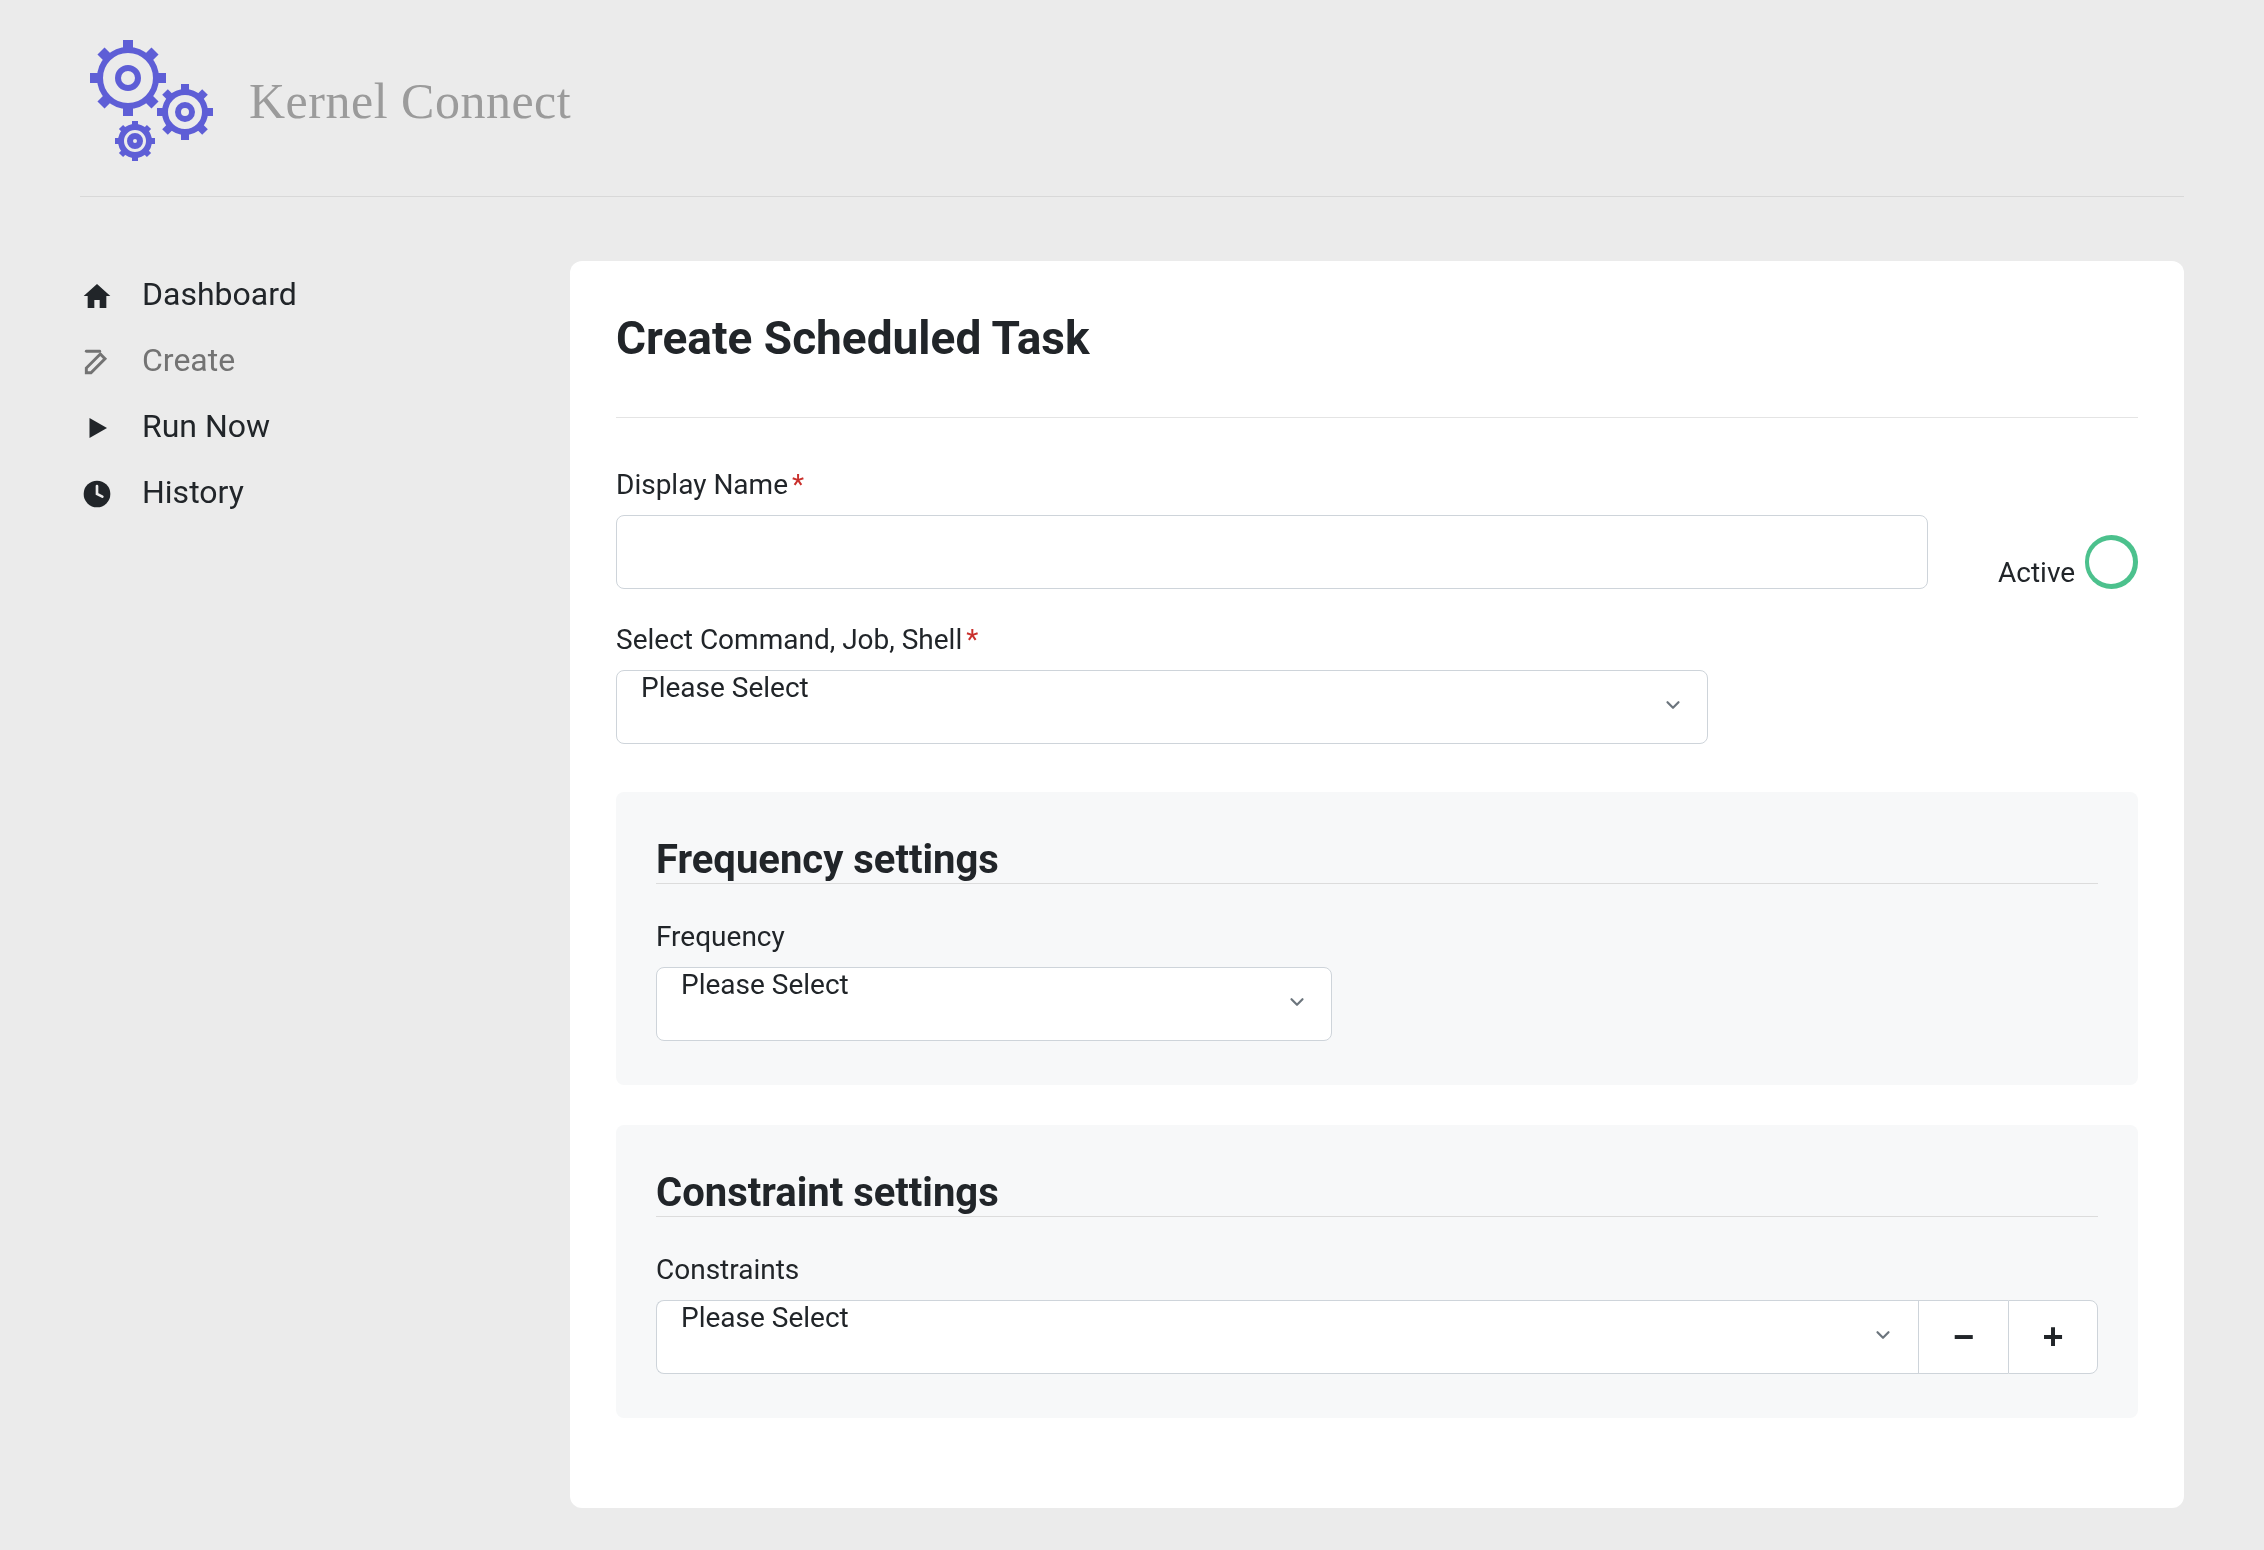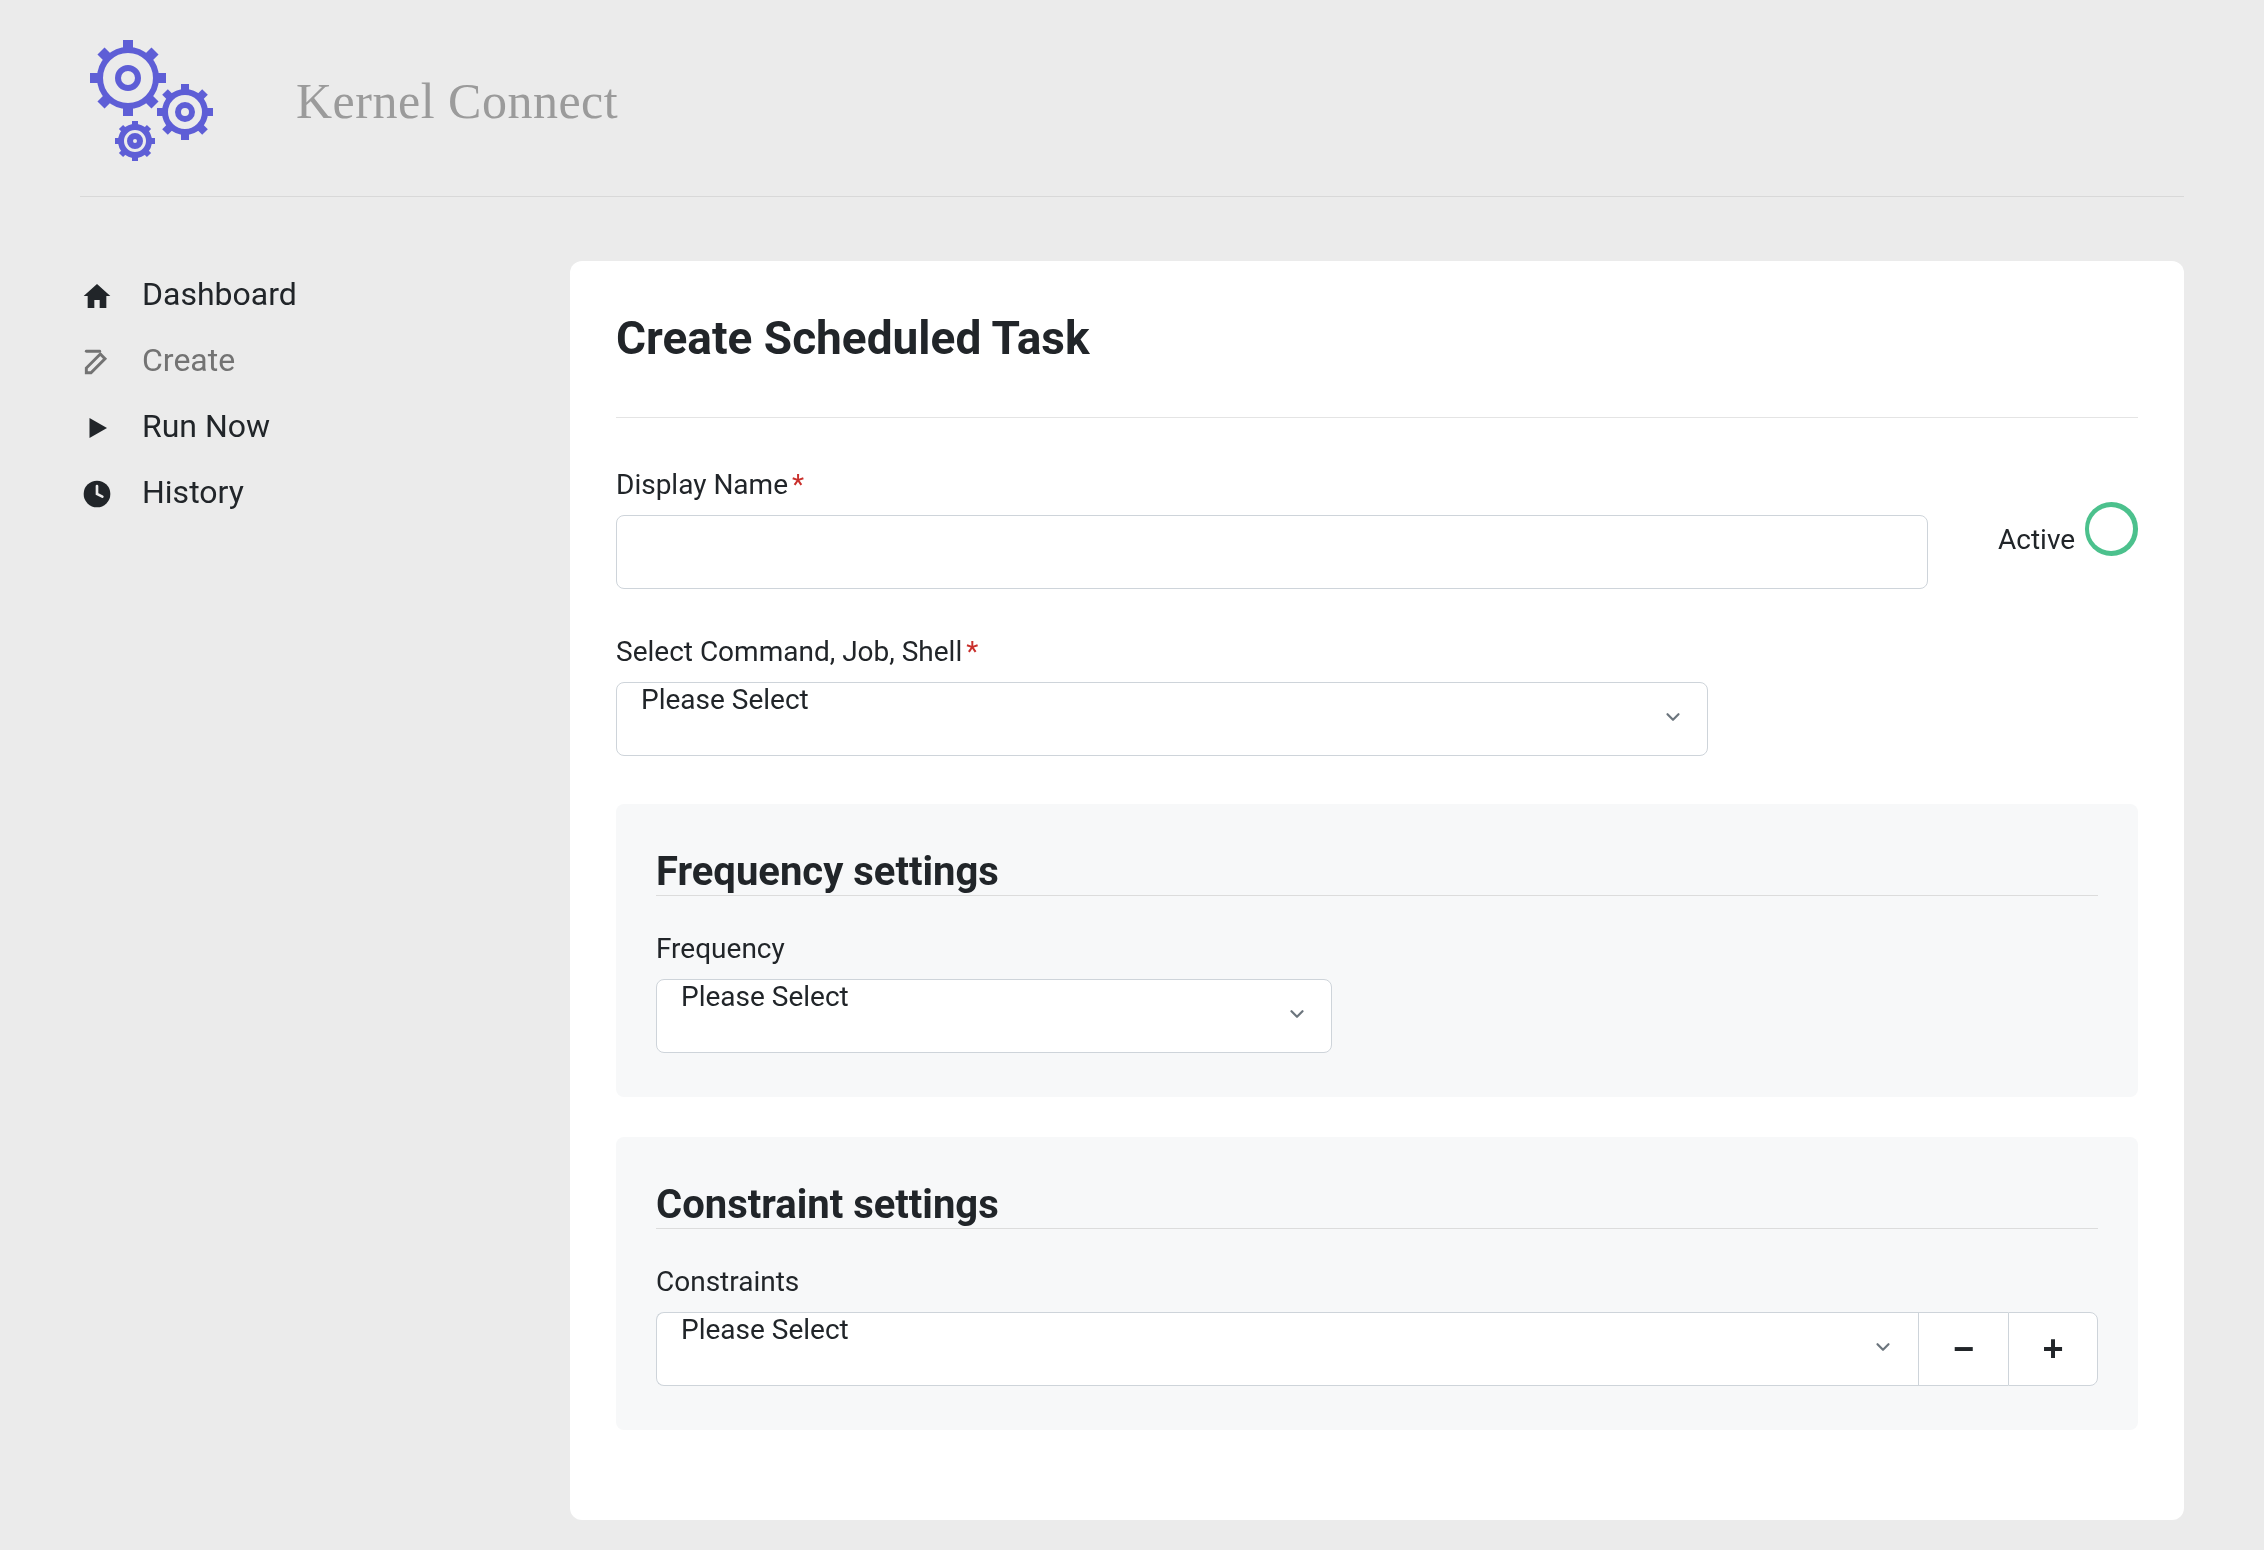--- a/index.html
+++ b/index.html
@@ -16,21 +16,20 @@
       overflow: hidden;
     }
     .page-wrapper {
       padding: 0 80px;
     }
     .header {
       display: flex;
       align-items: center;
       padding: 36px 0 30px 0;
       border-bottom: 1px solid #d8d8d8;
-      gap: 47px;
     }
     .logo-gears {
       width: 145px;
       height: 130px;
       position: relative;
       flex-shrink: 0;
     }
     .brand-name {
       font-family: Georgia, "Times New Roman", serif;
       font-size: 50px;
@@ -76,23 +75,23 @@
     .page-title {
       font-size: 46px;
       font-weight: 700;
       color: #212529;
       padding-bottom: 52px;
       border-bottom: 1px solid #e4e4e4;
       margin-bottom: 50px;
     }
     .top-row {
       display: flex;
-      align-items: center;
+      align-items: flex-end;
       gap: 70px;
-      margin-bottom: 46px;
+      margin-bottom: 34px;
     }
     .form-col {
       flex: 1;
     }
     .active-col {
       width: 140px;
       display: flex;
       flex-direction: row;
       align-items: flex-end;
       gap: 10px;

